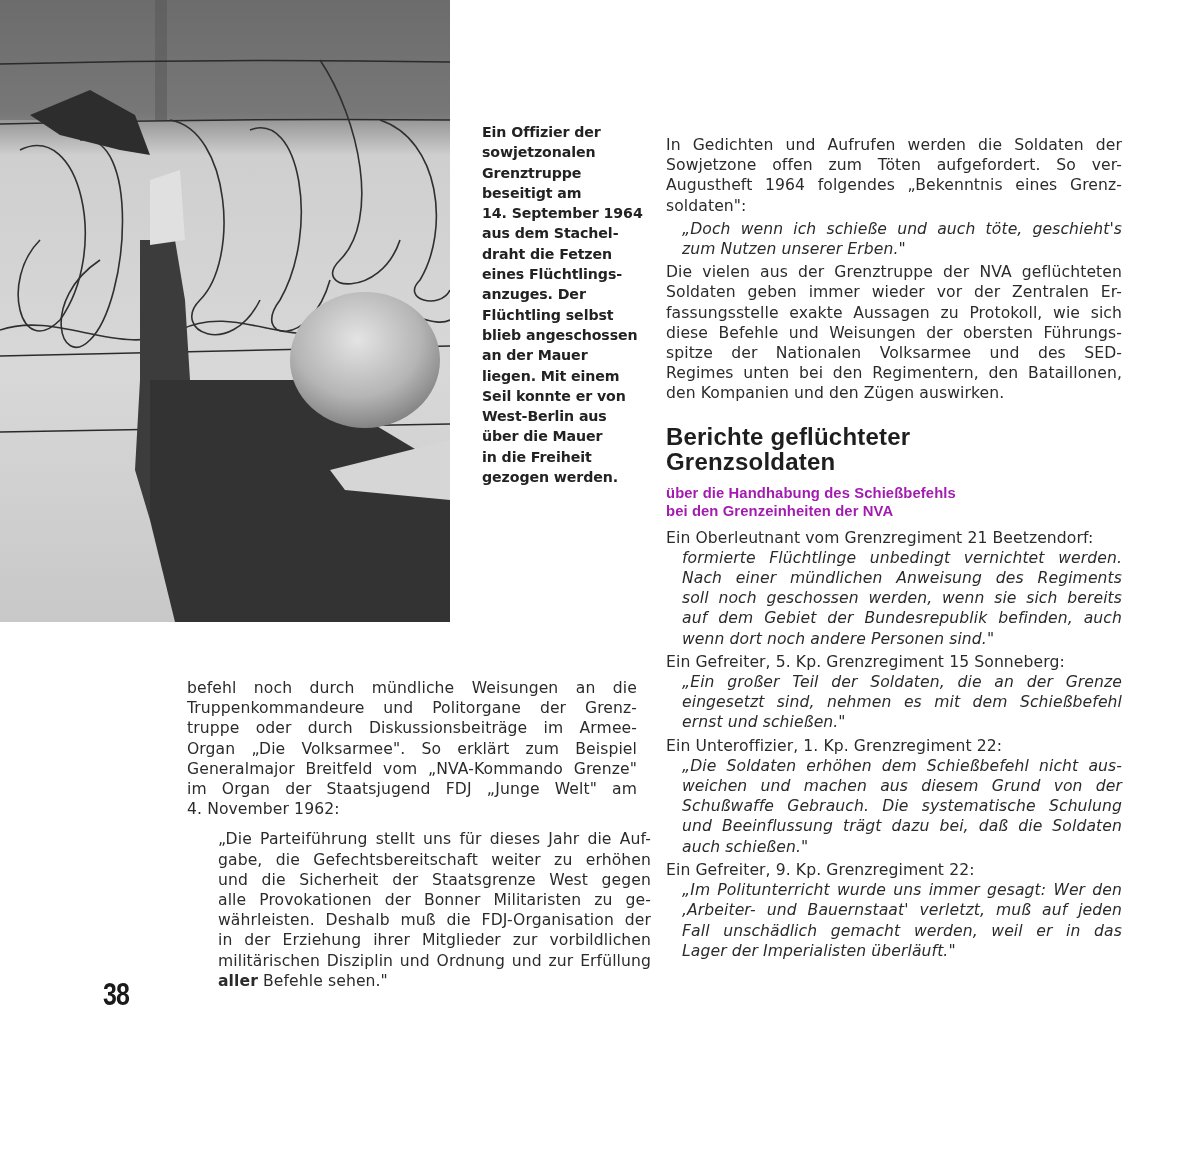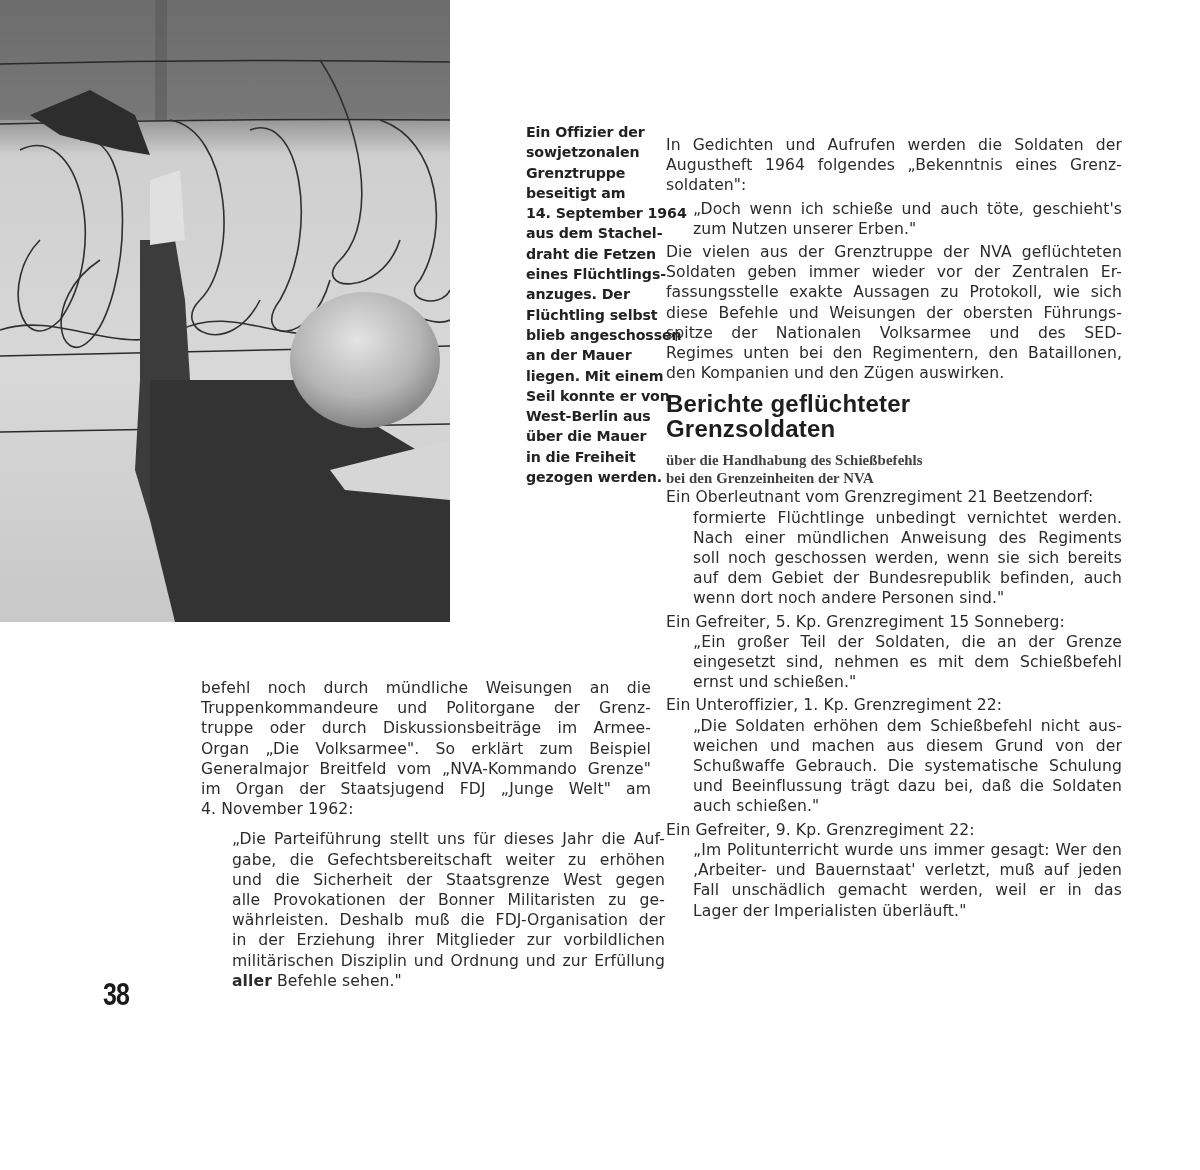--- a/index.html
+++ b/index.html
@@ -4,36 +4,36 @@
 <style>
   html, body { margin: 0; padding: 0; background: #ffffff; }
   body { width: 1200px; height: 1170px; position: relative; overflow: hidden;
          font-family: "DejaVu Sans", sans-serif; color: #2a2a2a; }
   .photo { position: absolute; left: 0; top: 0; width: 450px; height: 622px; overflow: hidden; background: #9a9a9a; }
   .photo svg { display: block; width: 450px; height: 622px; }
 
   .caption { position: absolute; left: 482px; top: 122px; width: 160px;
              font-family: "DejaVu Sans", sans-serif; font-weight: bold; font-size: 14.2px;
              line-height: 20.3px; color: #222; letter-spacing: -0.1px; }
-  .caption .ln { display: block; white-space: nowrap; margin-left: 44px; }
+  .caption .ln { display: block; white-space: nowrap; }
 
   .body-text { font-size: 15.6px; line-height: 20.2px; color: #2b2b2b; letter-spacing: 0.1px; }
   .body-text .ln { display: block; white-space: nowrap; text-align: justify; text-align-last: justify; }
   .body-text .ln.last { text-align-last: left; }
 
   .col-right { position: absolute; left: 666px; top: 135px; width: 456px; }
-  .col-right .indent { margin-left: 27px; }
+  .col-right .indent { margin-left: 16px; font-style: italic; }
   .col-right .para { margin-bottom: 3px; }
 
   .heading { font-family: "Liberation Sans", sans-serif; font-weight: bold; font-size: 24px;
-             line-height: 25px; color: #1e1e1e; margin-top: 8px; letter-spacing: 0.2px; }
-  .subheading { font-family: Liberation Serif, serif; font-weight: bold; font-size: 14.8px;
-                line-height: 18px; color: #404040; margin-top: 10px; }
-
-  .col-left { position: absolute; left: 201px; top: 678px; width: 450px; }
+             line-height: 25px; color: #1e1e1e; margin-top: 20px; letter-spacing: 0.2px; }
+  .subheading { font-family: Liberation Sans, sans-serif; font-weight: bold; font-size: 14.8px;
+                line-height: 18px; color: #a21caf; margin-top: 10px; margin-bottom: 8px; }
+
+  .col-left { position: absolute; left: 187px; top: 678px; width: 450px; }
   .col-left .indent { margin-left: 31px; margin-top: 10px; width: 433px; }
 
   .page-number { position: absolute; left: 103px; top: 976px; font-family: "Liberation Sans", sans-serif;
                  font-weight: bold; font-size: 32px; color: #1a1a1a; transform: scaleX(0.78); transform-origin: left top;
                  letter-spacing: -1px; }
   b.strong { font-weight: bold; }
 </style>
 </head>
 <body>
 
@@ -103,20 +103,21 @@
   <span class="ln">Seil konnte er von</span>
   <span class="ln">West-Berlin aus</span>
   <span class="ln">über die Mauer</span>
   <span class="ln">in die Freiheit</span>
   <span class="ln">gezogen werden.</span>
 </div>
 
 <div class="col-right body-text">
   <div class="para">
     <span class="ln">In Gedichten und Aufrufen werden die Soldaten der</span>
+    <span class="ln">Sowjetzone offen zum Töten aufgefordert. So ver-</span>
     <span class="ln">Augustheft 1964 folgendes „Bekenntnis eines Grenz-</span>
     <span class="ln last">soldaten":</span>
   </div>
   <div class="para indent">
     <span class="ln">„Doch wenn ich schieße und auch töte, geschieht's</span>
     <span class="ln last">zum Nutzen unserer Erben."</span>
   </div>
   <div class="para">
     <span class="ln">Die vielen aus der Grenztruppe der NVA geflüchteten</span>
     <span class="ln">Soldaten geben immer wieder vor der Zentralen Er-</span>

